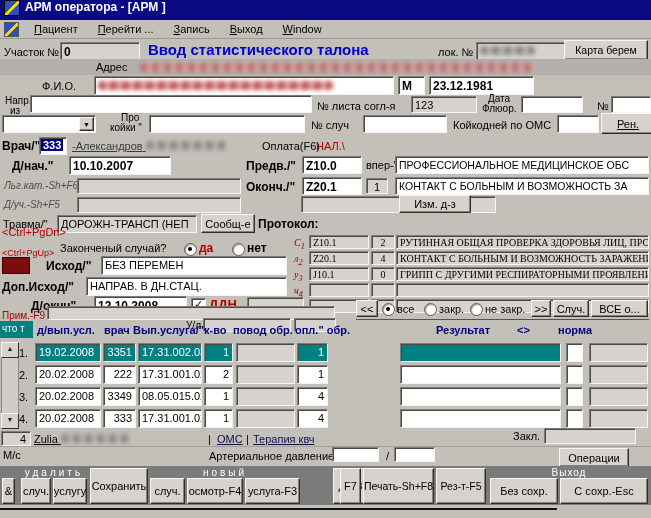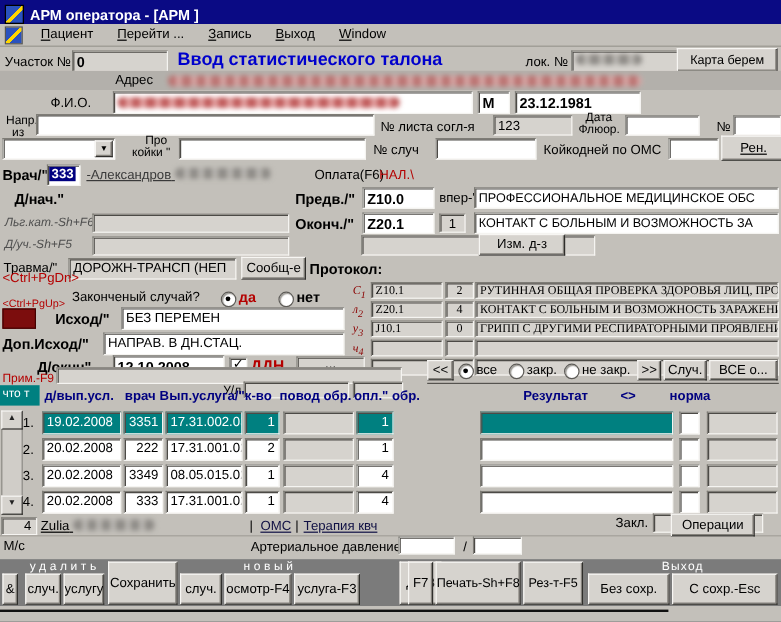--- a/index.html
+++ b/index.html
@@ -1,20 +1,20 @@
 <!DOCTYPE html>
 <html><head>
 <meta charset="utf-8">
 <style>
   html,body{margin:0;padding:0;background:#7b7b7b;}
   #screen{position:relative;width:651px;height:518px;background:#c3c0ba;overflow:hidden;
     font-family:"Liberation Sans","DejaVu Sans",sans-serif;font-size:11px;color:#000;}
   .abs{position:absolute;}
   .titlebar{position:absolute;left:0;top:0;width:651px;height:20px;background:#0a0a84;
-    color:#fff;font-weight:bold;font-size:12px;display:flex;align-items:flex-end;gap:5px;padding-left:4px;box-sizing:border-box;}
+    color:#fff;font-weight:bold;font-size:12px;display:flex;align-items:flex-start;gap:5px;padding-left:4px;box-sizing:border-box;}
   .appicon{width:14px;height:14px;background:linear-gradient(135deg,#2a52be 45%,#ffd700 45%,#ffd700 60%,#2a52be 60%);
     border:1px solid #000;flex:0 0 auto;}
   .menubar{position:absolute;left:0;top:20px;width:651px;height:19px;background:#c3c0ba;
     border-bottom:1px solid #9a978f;display:flex;align-items:center;gap:2px;padding-left:4px;box-sizing:border-box;}
   .formicon{width:13px;height:13px;background:linear-gradient(135deg,#2a52be 45%,#ffd700 45%,#ffd700 60%,#2a52be 60%);
     border:1px solid #555;margin-right:4px;}
   .menuitem{display:inline-block;padding:2px 9px;}
   .menuitem::first-letter{text-decoration:underline;}
   .lbl{position:absolute;white-space:nowrap;}
   .b{font-weight:bold;font-size:12px;}
@@ -105,20 +105,21 @@
   <div class="fld" style="left:557px;top:115px;width:42px;height:18px;"></div>
   <div class="btn" style="left:601px;top:113px;width:54px;height:21px;text-decoration:underline;">Рен.</div>
 
   <span class="lbl b" style="left:2px;top:139px;">Врач/"</span>
   <div class="fld" style="left:39px;top:137px;width:28px;height:18px;padding:1px;"><span class="sel333">333</span></div>
   <span class="lbl" style="left:72px;top:140px;text-decoration:underline;color:#3a3a3a;"><span>-Александров</span> <span class="blur" style="width:80px;"></span></span>
   <span class="lbl" style="left:262px;top:140px;">Оплата(F6)</span>
   <span class="lbl red" style="left:316px;top:140px;">НАЛ.\</span>
 
   <span class="lbl b" style="left:12px;top:159px;">Д/нач."</span>
+  <div class="fld b" style="left:69px;top:156px;width:102px;height:19px;">10.10.2007</div>
   <span class="lbl b" style="left:246px;top:159px;">Предв./"</span>
   <div class="fld b" style="left:302px;top:156px;width:60px;height:18px;">Z10.0</div>
   <span class="lbl" style="left:366px;top:159px;">впер-"</span>
   <div class="fld" style="left:395px;top:156px;width:254px;height:18px;font-size:10.5px;">ПРОФЕССИОНАЛЬНОЕ МЕДИЦИНСКОЕ ОБС</div>
 
   <span class="lbl ital" style="left:4px;top:180px;font-size:10px;">Льг.кат.-Sh+F6</span>
   <div class="gfld" style="left:77px;top:178px;width:164px;height:16px;"></div>
   <span class="lbl b" style="left:246px;top:180px;">Оконч./"</span>
   <div class="fld b" style="left:302px;top:177px;width:60px;height:18px;">Z20.1</div>
   <div class="gfld" style="left:366px;top:178px;width:22px;height:16px;text-align:center;">1</div>
@@ -266,21 +267,21 @@
   <span class="lbl" style="left:208px;top:433px;">|</span>
   <span class="lbl link" style="left:217px;top:433px;">ОМС</span>
   <span class="lbl" style="left:246px;top:433px;">|</span>
   <span class="lbl link" style="left:253px;top:433px;">Терапия квч</span>
   <div class="hline" style="left:0;top:446px;width:651px;background:#a3a09a;"></div>
   <span class="lbl" style="left:3px;top:449px;">М/с</span>
   <span class="lbl" style="left:209px;top:450px;">Артериальное давление</span>
   <div class="fld" style="left:332px;top:447px;width:47px;height:15px;"></div>
   <span class="lbl" style="left:386px;top:450px;">/</span>
   <div class="fld" style="left:394px;top:447px;width:41px;height:15px;"></div>
-  <div class="btn" style="left:559px;top:428px;width:70px;height:19px;">Операции</div>
+  <div class="btn" style="left:559px;top:448px;width:70px;height:19px;">Операции</div>
 
   <div class="abs" style="left:0;top:466px;width:651px;height:39px;background:#7b7b7b;"></div>
   <div class="group-label" style="left:21px;top:467px;width:66px;">удалить</div>
   <div class="group-label" style="left:150px;top:467px;width:150px;">новый</div>
   <div class="group-label" style="left:490px;top:467px;width:158px;letter-spacing:1px;">Выход</div>
 
   <div class="btn short" style="left:2px;width:13px;">&amp;</div>
   <div class="btn short" style="left:21px;width:30px;">случ.</div>
   <div class="btn short" style="left:53px;width:34px;">услугу</div>
   <div class="btn tall" style="left:90px;width:58px;">Сохранить</div>

